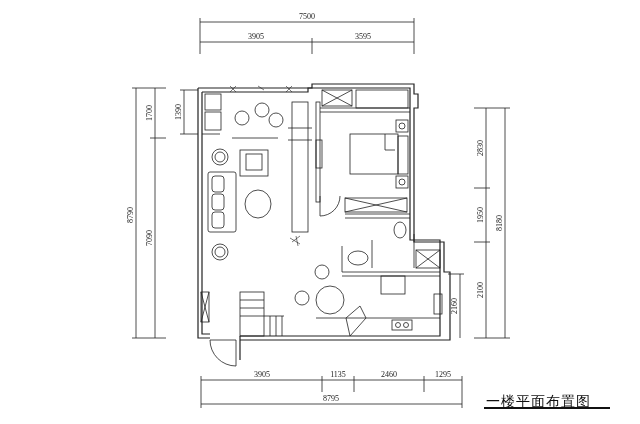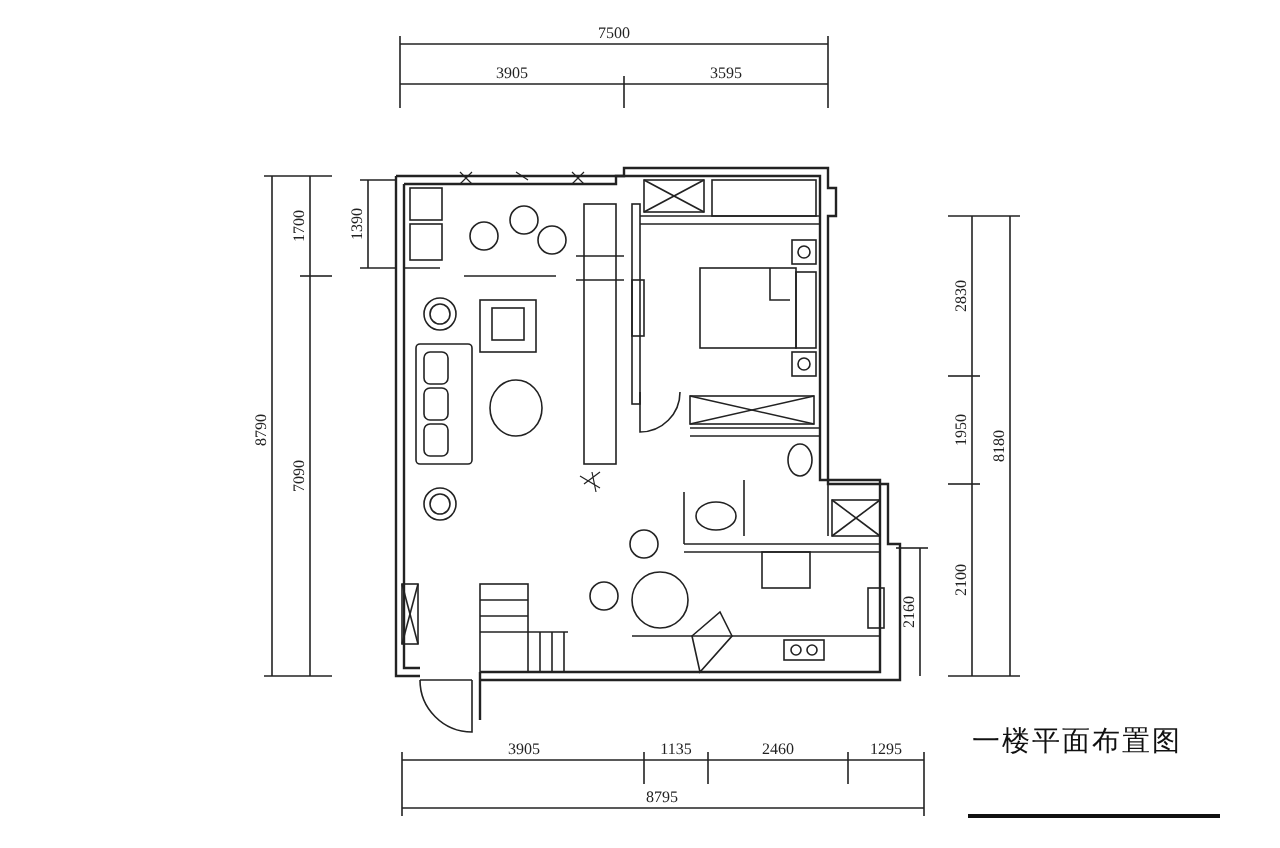--- a/index.html
+++ b/index.html
@@ -1,19 +1,19 @@
 <!DOCTYPE html>
 <html><head>
 <meta charset="utf-8">
 <style>
   html, body { margin:0; padding:0; background:#ffffff; }
   body { width:640px; height:424px; position:relative; overflow:hidden; font-family:"Liberation Serif", serif; }
   #plan { position:absolute; left:0; top:0; width:640px; height:424px; }
   .dim { font-family:"Liberation Serif", serif; font-size:8px; fill:#222; }
-  .title { position:absolute; left:486px; top:362px; font-family:"DejaVu Serif", serif; font-size:14px; color:#111; letter-spacing:1px; }
+  .title { position:absolute; left:486px; top:393px; font-family:"DejaVu Serif", serif; font-size:14px; color:#111; letter-spacing:1px; }
   .title-line { position:absolute; left:484px; top:407px; width:126px; height:2px; background:#111; }
 </style>
 </head>
 <body>
 
 <svg id="plan" viewBox="0 0 640 424" xmlns="http://www.w3.org/2000/svg">
   <g stroke="#222" stroke-width="0.8" fill="none">
 
     <g>
       <line x1="200" y1="22" x2="414" y2="22"></line>

